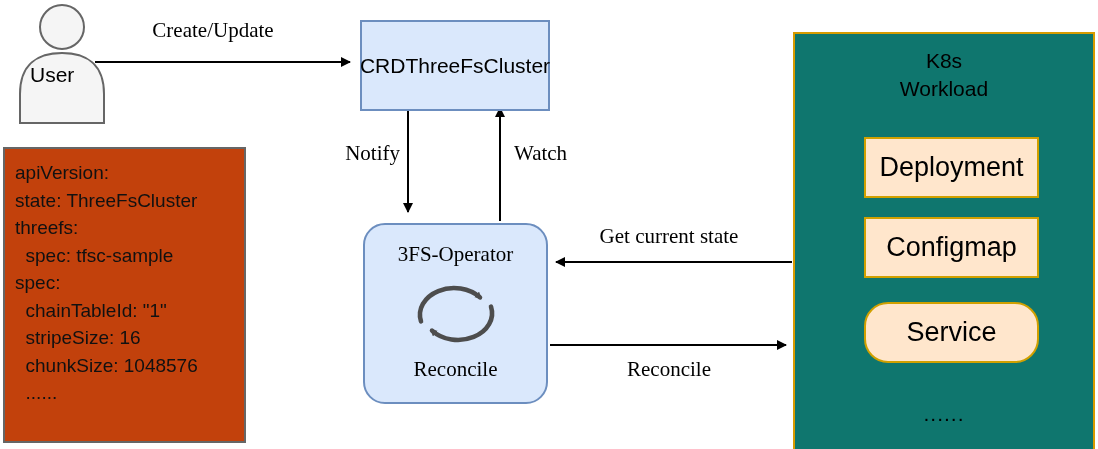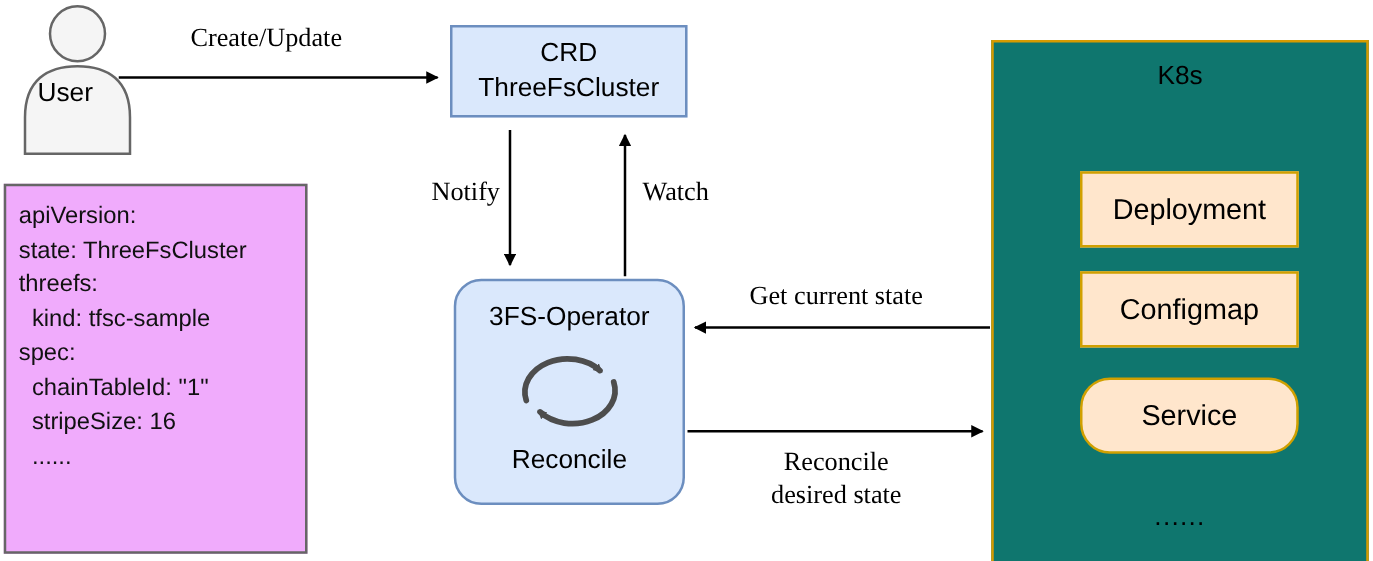--- a/index.html
+++ b/index.html
@@ -23,58 +23,59 @@
     position: absolute;
     font-size: 21px;
     line-height: 26px;
     text-align: center;
     white-space: nowrap;
     color: #000;
     font-family: Liberation Serif, serif;
   }
   
   .crd-box {
-    left: 360px; top: 20px; width: 190px; height: 74px;
+    left: 360px; top: 20px; width: 190px; height: 91px;
     background: #dae8fc; border: 2px solid #6c8ebf;
-    display: flex; flex-direction: column; align-items: center; justify-content: center;
+    display: flex; flex-direction: row; align-items: center; justify-content: center;
     font-size: 21px; line-height: 28px;
   }
   
   .operator-box {
     left: 363px; top: 223px; width: 185px; height: 181px;
     background: #dae8fc; border: 2px solid #6c8ebf; border-radius: 22px;
     display: flex; flex-direction: column; align-items: center;
     font-size: 21px;
+    font-family: Liberation Serif, serif;
   }
   .operator-title { margin-top: 17px; }
   .operator-icon { margin-top: 12px; }
   .operator-caption { margin-top: 8px; }
   
   .k8s-box {
     left: 793px; top: 32px; width: 302px; height: 423px;
     background: #0f766e; border: 2px solid #d79b00;
   }
   .k8s-title {
     position: absolute; left: 0; top: 13px; width: 100%;
     text-align: center; font-size: 21px; line-height: 28px;
   }
   .k8s-item {
     position: absolute; left: 69px; width: 175px; height: 61px;
     background: #ffe6cc; border: 2px solid #d0a000;
     display: flex; align-items: center; justify-content: center;
-    font-size: 23px;
+    font-size: 27px;
   }
   .k8s-dots {
     position: absolute; left: 0; top: 368px; width: 100%;
     text-align: center; font-size: 21px; letter-spacing: 1px;
   }
   
   .yaml-box {
     left: 3px; top: 147px; width: 243px; height: 296px;
-    background: #f0abfc; border: 2px solid #666666;
+    background: #c2410c; border: 2px solid #666666;
     padding: 10px 5px 0 10px;
   }
   .yaml-line {
     font-size: 19px;
     line-height: 27.5px;
     white-space: pre;
     color: #111;
   }
   
   #user-figure { left: 14px; top: 2px; }
@@ -106,21 +107,20 @@
     <path d="M6,121 L6,92 C6,62 24,51 48,51 C72,51 90,62 90,92 L90,121 Z" fill="#f5f5f5" stroke="#666" stroke-width="2"></path>
   </svg>
   <div class="user-label">User</div>
 
   <div class="lbl" style="left:110px; top:17px; width:206px;">Create/Update</div>
   <div class="lbl" style="left:330px; top:140px; width:70px; text-align:right;">Notify</div>
   <div class="lbl" style="left:560px; top:223px; width:218px;">Get current state</div>
   <div class="lbl" style="left:514px; top:140px; width:80px; text-align:left;">Watch</div>
   <div class="lbl" style="left:560px; top:356px; width:218px;">
     <div>Reconcile</div>
-    <div>desired state</div>
   </div>
 
   <div class="abs crd-box">
     <div>CRD</div>
     <div>ThreeFsCluster</div>
   </div>
 
   <div class="abs operator-box">
     <div class="operator-title">3FS-Operator</div>
     <svg class="operator-icon" width="92" height="70" viewBox="0 0 92 76">
@@ -131,31 +131,33 @@
       </defs>
       <path d="M 8 46 A 37 29 0 0 1 72 20" fill="none" stroke="#4d4d4d" stroke-width="5" stroke-linecap="round" marker-end="url(#arrG)"></path>
       <path d="M 84 30 A 37 29 0 0 1 20 56" fill="none" stroke="#4d4d4d" stroke-width="5" stroke-linecap="round" marker-end="url(#arrG)"></path>
     </svg>
     <div class="operator-caption">Reconcile</div>
   </div>
 
   <div class="abs k8s-box">
     <div class="k8s-title">
       <div>K8s</div>
+      <div>Workload</div>
     </div>
     <div class="k8s-item" style="top:103px;">Deployment</div>
     <div class="k8s-item" style="top:183px;text-align:right;">Configmap</div>
     <div class="k8s-item" style="top:268px;border-radius:24px;">Service</div>
     <div class="k8s-dots">......</div>
   </div>
 
   <div class="abs yaml-box">
     <div class="yaml-line">apiVersion:</div>
     <div class="yaml-line">state: ThreeFsCluster</div>
     <div class="yaml-line">threefs:</div>
-    <div class="yaml-line">  kind: tfsc-sample</div>
+    <div class="yaml-line">  spec: tfsc-sample</div>
     <div class="yaml-line">spec:</div>
     <div class="yaml-line">  chainTableId: "1"</div>
     <div class="yaml-line">  stripeSize: 16</div>
+    <div class="yaml-line">  chunkSize: 1048576</div>
     <div class="yaml-line">  ......</div>
   </div>
 
 </div>
 
 </body></html>

